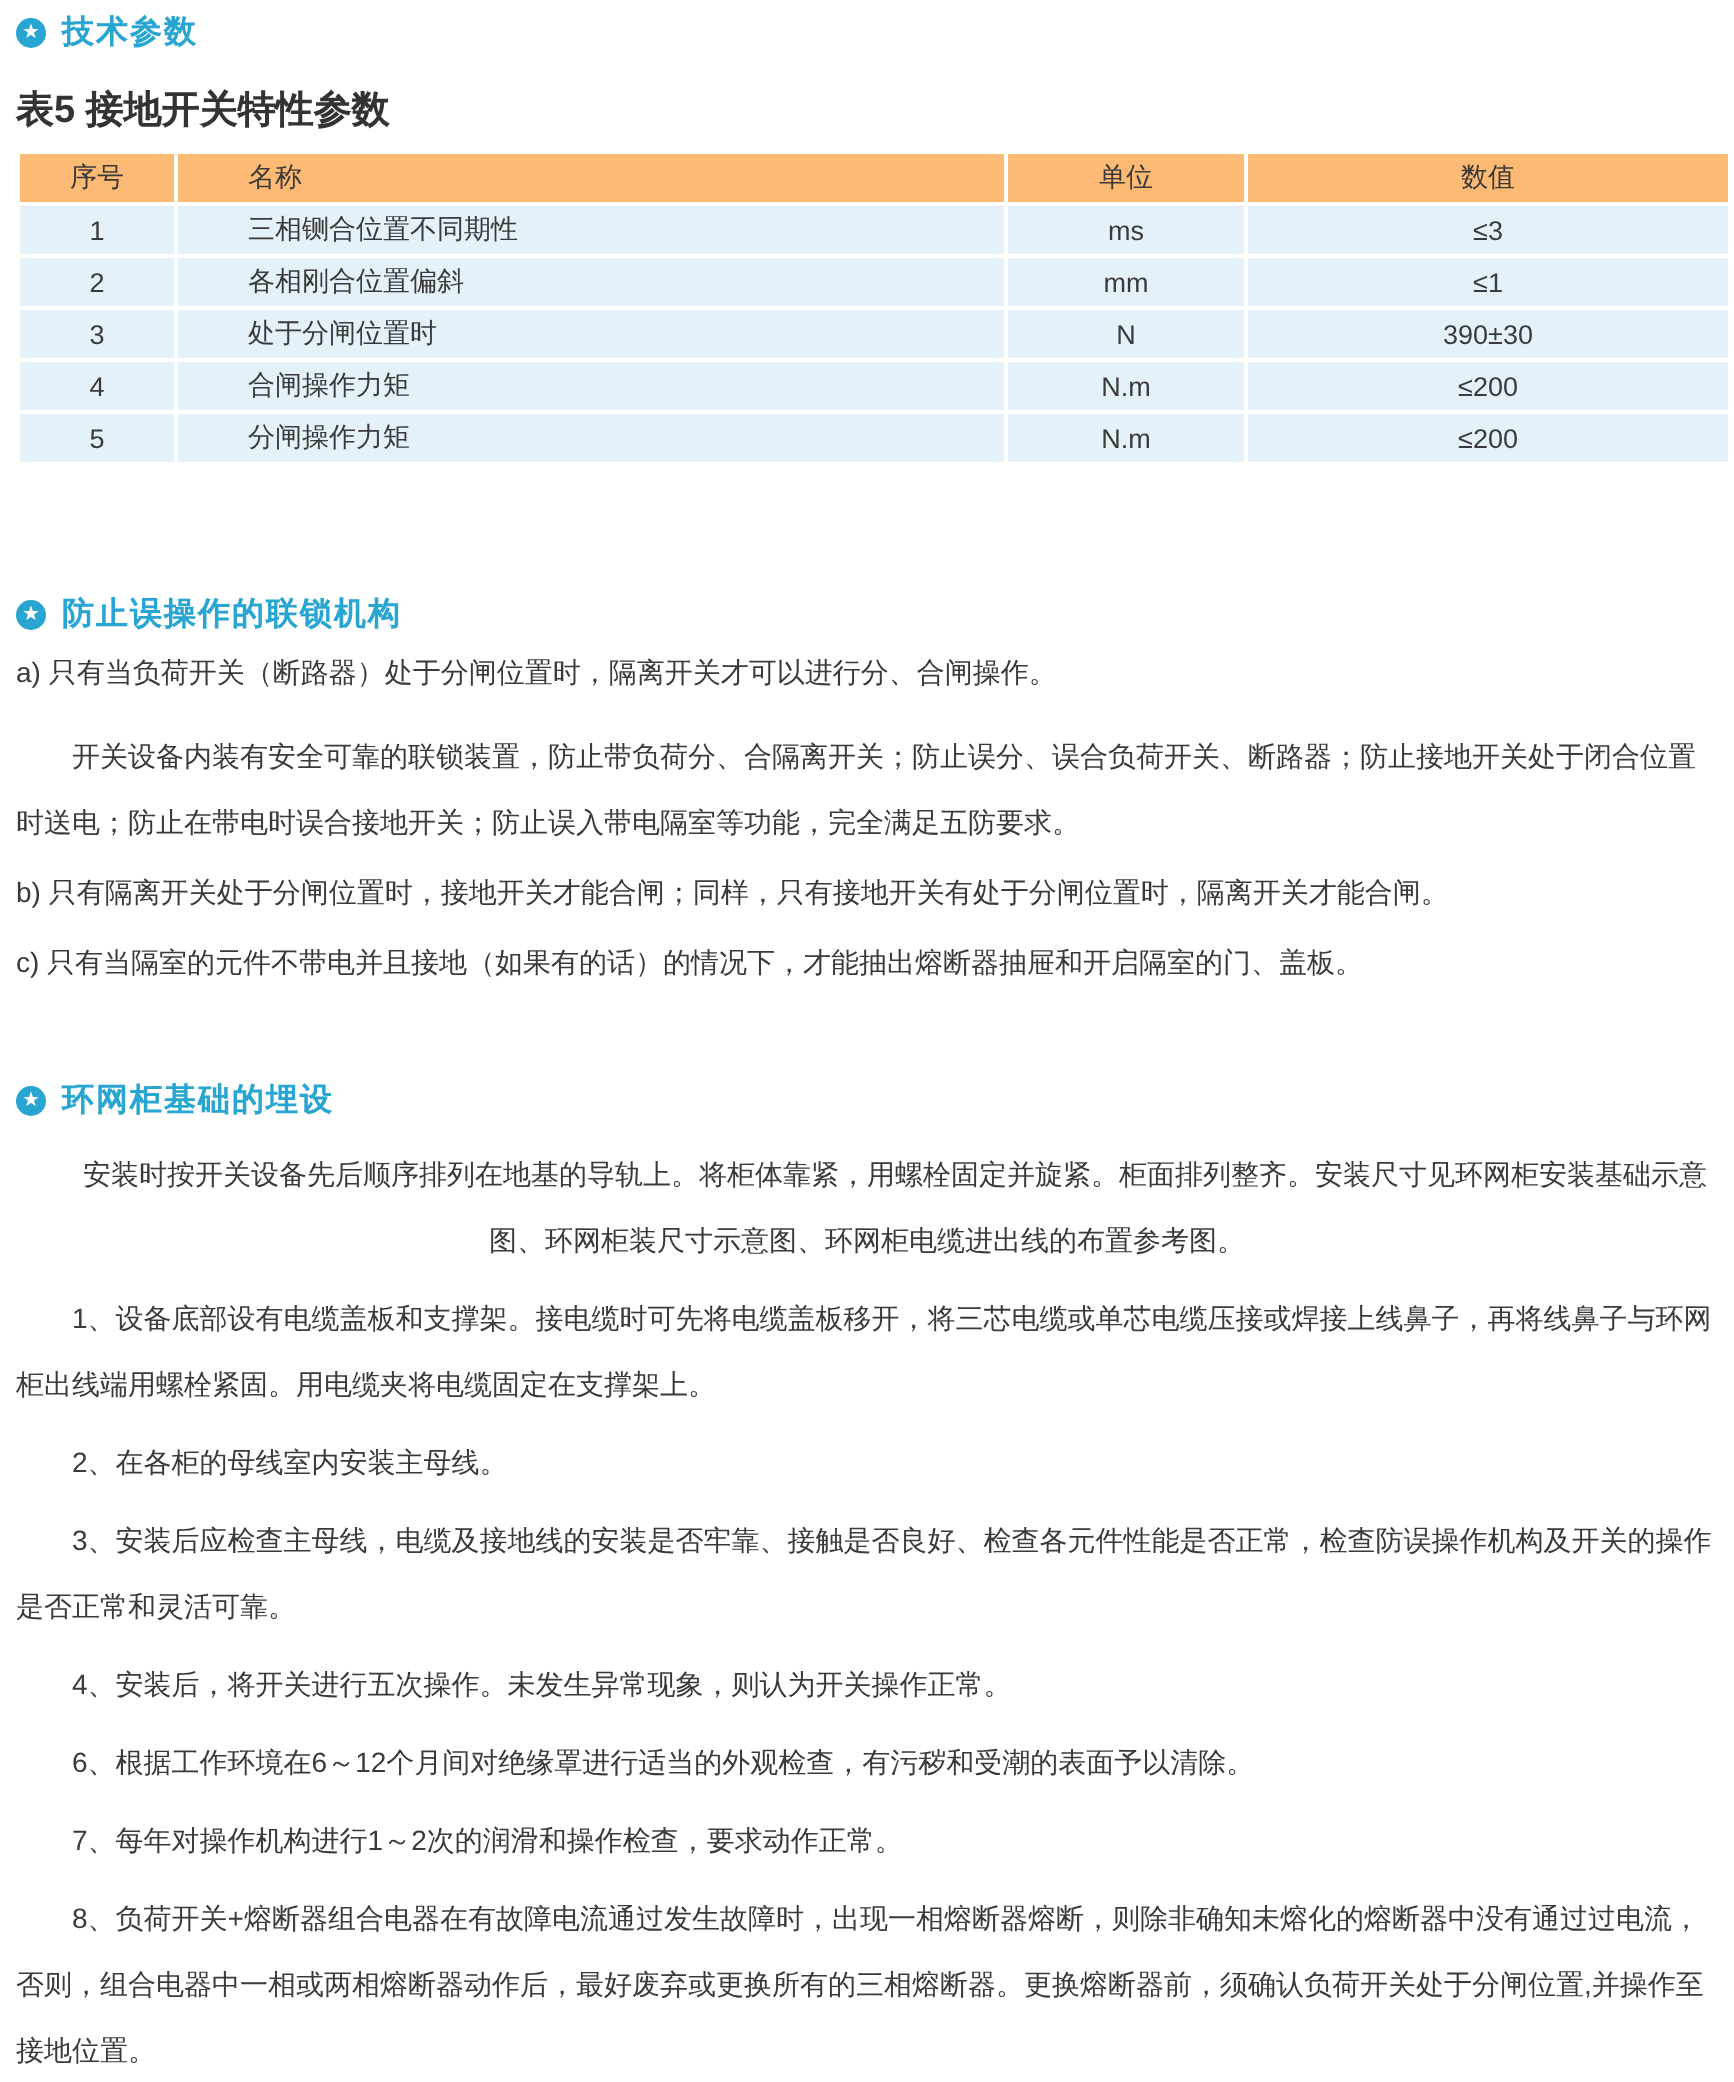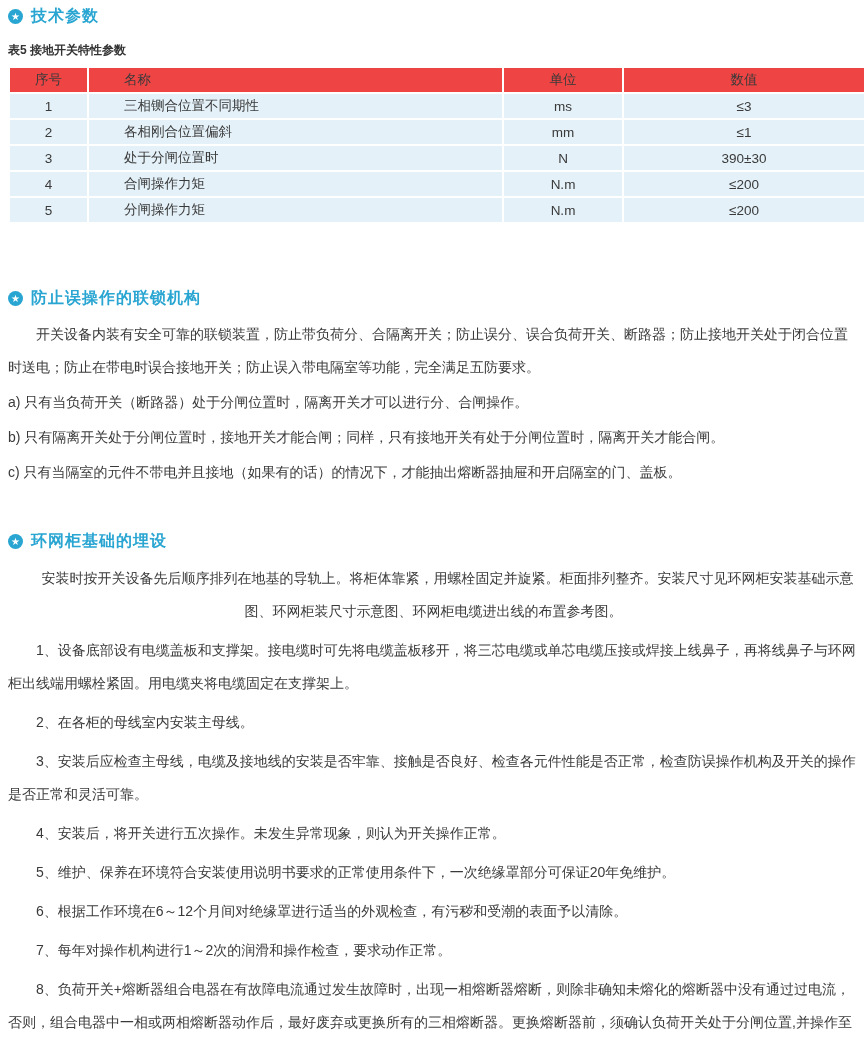--- a/index.html
+++ b/index.html
@@ -17,28 +17,28 @@
     margin:0;letter-spacing:1px;
   }
   .bullet{
     flex:0 0 auto;width:15px;height:15px;border-radius:50%;
     background:#29a5d2;color:#ffffff;
     display:inline-flex;align-items:center;justify-content:center;
     font-size:10px;line-height:1;letter-spacing:0;
   }
 
   
-  .caption{font-weight:bold;color:#333;margin:15px 0 7px 0;font-size:12px;}
+  .caption{font-weight:bold;color:#333;margin:15px 0 7px 0;font-size:19px;}
   table.params{
     width:852px;table-layout:fixed;
     border-collapse:separate;border-spacing:2px;
     background:#ffffff;
   }
   table.params th{
-    background:#ef4444;font-weight:normal;color:#3a3a3a;
+    background:#fdba74;font-weight:normal;color:#3a3a3a;
     font-size:13.5px;padding:3px 2px;height:17px;text-align:center;
   }
   table.params td{
     background:#e4f1f8;color:#3a3a3a;
     font-size:13.5px;padding:3px 2px;height:17px;text-align:center;
   }
   table.params th.c-name, table.params td.c-name{
     text-align:left;padding-left:35px;margin-top:31px;
   }
   .col-idx{width:77px;}
@@ -116,35 +116,34 @@
         </tr>
       </tbody>
     </table>
   </section>
 
   <section class="sec-interlock">
     <h2 class="sec-title">
       <span class="bullet">★</span>
       <span>防止误操作的联锁机构</span>
     </h2>
+    <p class="body-text abc-item">a) 只有当负荷开关（断路器）处于分闸位置时，隔离开关才可以进行分、合闸操作。</p>
     <p class="body-text indent intro">开关设备内装有安全可靠的联锁装置，防止带负荷分、合隔离开关；防止误分、误合负荷开关、断路器；防止接地开关处于闭合位置时送电；防止在带电时误合接地开关；防止误入带电隔室等功能，完全满足五防要求。</p>
-    <p class="body-text abc-item">a) 只有当负荷开关（断路器）处于分闸位置时，隔离开关才可以进行分、合闸操作。</p>
     <p class="body-text abc-item">b) 只有隔离开关处于分闸位置时，接地开关才能合闸；同样，只有接地开关有处于分闸位置时，隔离开关才能合闸。</p>
     <p class="body-text abc-item">c) 只有当隔室的元件不带电并且接地（如果有的话）的情况下，才能抽出熔断器抽屉和开启隔室的门、盖板。</p>
   </section>
 
   <section class="sec-foundation">
     <h2 class="sec-title">
       <span class="bullet">★</span>
       <span>环网柜基础的埋设</span>
     </h2>
     <p class="body-text indent intro">安装时按开关设备先后顺序排列在地基的导轨上。将柜体靠紧，用螺栓固定并旋紧。柜面排列整齐。安装尺寸见环网柜安装基础示意图、环网柜装尺寸示意图、环网柜电缆进出线的布置参考图。</p>
     <p class="body-text indent num-item">1、设备底部设有电缆盖板和支撑架。接电缆时可先将电缆盖板移开，将三芯电缆或单芯电缆压接或焊接上线鼻子，再将线鼻子与环网柜出线端用螺栓紧固。用电缆夹将电缆固定在支撑架上。</p>
     <p class="body-text indent num-item">2、在各柜的母线室内安装主母线。</p>
     <p class="body-text indent num-item">3、安装后应检查主母线，电缆及接地线的安装是否牢靠、接触是否良好、检查各元件性能是否正常，检查防误操作机构及开关的操作是否正常和灵活可靠。</p>
     <p class="body-text indent num-item">4、安装后，将开关进行五次操作。未发生异常现象，则认为开关操作正常。</p>
-    <p class="body-text indent num-item">5、维护、保养在环境符合安装使用说明书要求的正常使用条件下，一次绝缘罩部分可保证20年免维护。</p>
     <p class="body-text indent num-item">6、根据工作环境在6～12个月间对绝缘罩进行适当的外观检查，有污秽和受潮的表面予以清除。</p>
     <p class="body-text indent num-item">7、每年对操作机构进行1～2次的润滑和操作检查，要求动作正常。</p>
     <p class="body-text indent num-item">8、负荷开关+熔断器组合电器在有故障电流通过发生故障时，出现一相熔断器熔断，则除非确知未熔化的熔断器中没有通过过电流，否则，组合电器中一相或两相熔断器动作后，最好废弃或更换所有的三相熔断器。更换熔断器前，须确认负荷开关处于分闸位置,并操作至接地位置。</p>
   </section>
 
 </div>
 
 </body></html>

